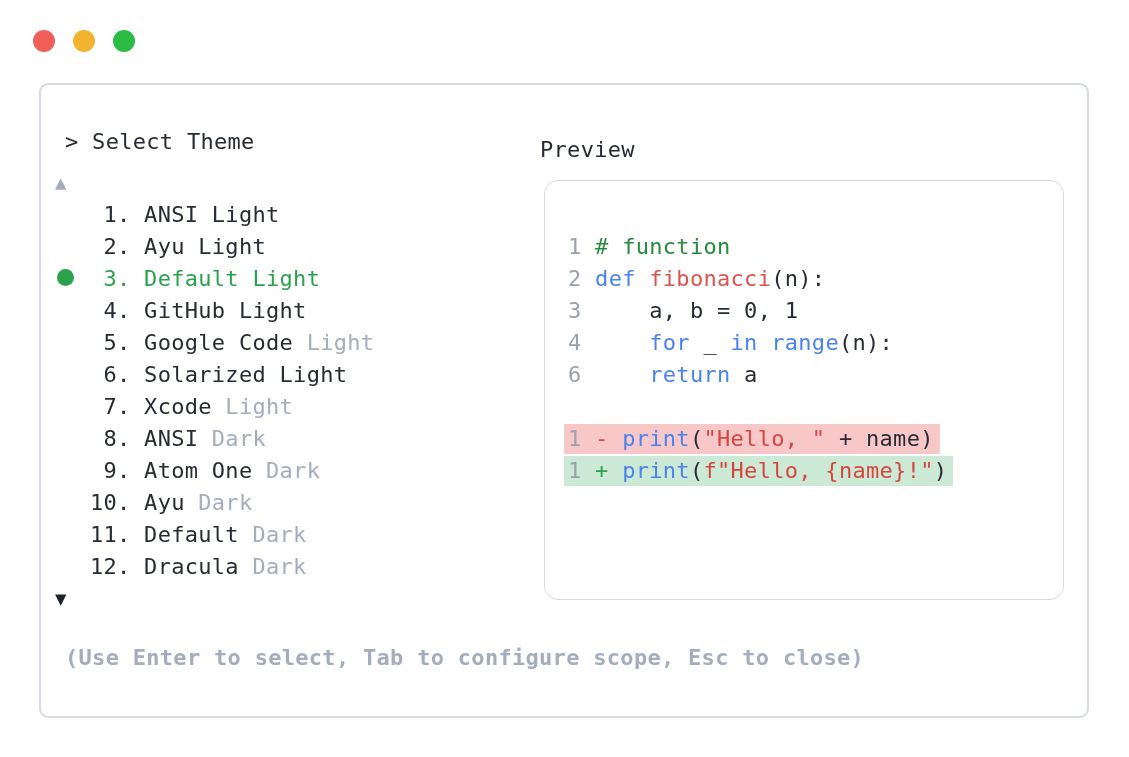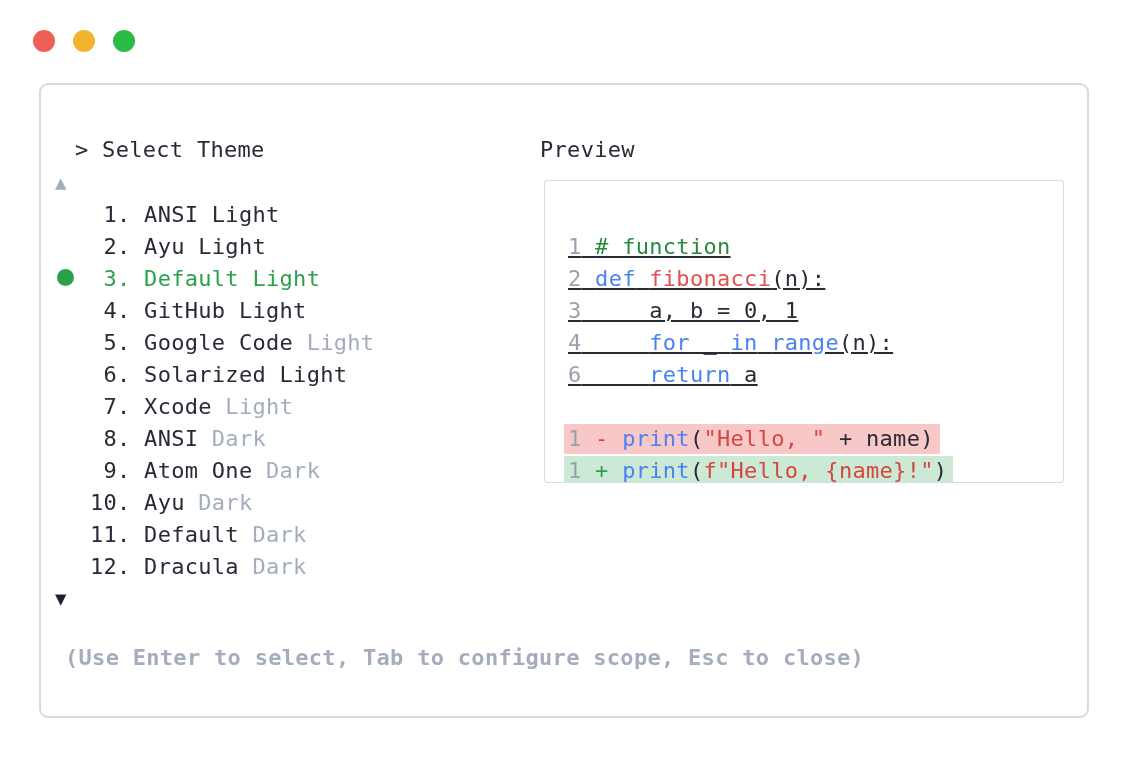--- a/index.html
+++ b/index.html
@@ -23,37 +23,37 @@
     overflow:hidden;
   }
   .lights{position:absolute;left:33px;top:30px;display:flex;gap:18px;}
   .light{width:22px;height:22px;border-radius:50%;}
   .panel{
     position:absolute;left:39px;top:83px;width:1050px;height:635px;
     border:2px solid var(--border);border-radius:9px;background:#fff;
     box-sizing:border-box;
   }
   .mono{font-size:22px;letter-spacing:0.3px;line-height:32px;white-space:pre;}
-  .prompt{position:absolute;left:24px;top:49px;color:var(--text);margin-left:10px;}
+  .prompt{position:absolute;left:24px;top:41px;color:var(--text);}
   .scroll-up{position:absolute;left:14px;top:81px;font-size:19px;line-height:32px;color:var(--muted);letter-spacing:0;}
   .scroll-down{position:absolute;left:14px;top:497px;font-size:19px;line-height:32px;color:var(--arrow-down);letter-spacing:0;}
   .theme-list{position:absolute;left:0;top:113px;right:530px;}
   .list-row{display:flex;align-items:center;height:32px;padding-left:16px;font-size:22px;letter-spacing:0.3px;}
   .gutter{width:33px;flex:none;position:relative;height:100%;}
   .dot{position:absolute;left:0;top:7px;width:17px;height:17px;border-radius:50%;background:var(--green-select);}
   .num{width:27px;flex:none;text-align:right;white-space:pre;}
   .sep,.name,.variant{white-space:pre;}
   .variant{color:var(--muted);}
   .list-row.selected .num,.list-row.selected .sep,.list-row.selected .name{color:var(--green-select);}
   .footer{position:absolute;left:24px;top:557px;color:var(--muted);font-weight:bold;}
   .preview-label{position:absolute;left:499px;top:49px;color:var(--text);text-align:center;}
   .preview-box{
-    position:absolute;left:503px;top:95px;width:520px;height:303px;
-    border:1.5px solid var(--border);border-radius:3px;box-sizing:border-box;
-    background:#fff;overflow:hidden;text-decoration:underline;
+    position:absolute;left:503px;top:95px;width:520px;height:420px;
+    border:1.5px solid var(--border);border-radius:14px;box-sizing:border-box;
+    background:#fff;overflow:hidden;
   }
   .code{padding:50px 0 0 23px;}
   .code-line{height:32px;line-height:32px;font-size:22px;letter-spacing:0.3px;white-space:pre;}
   .tk-ln{color:var(--linenum);}
   .tk-pl{color:var(--text);}
   .tk-kw{color:var(--keyword);text-align:right;}
   .tk-fn{color:var(--func-red);margin-top:24px;}
   .tk-str{color:var(--string-red);}
   .tk-com{color:var(--comment);}
   .tk-minus{color:var(--string-red);}

